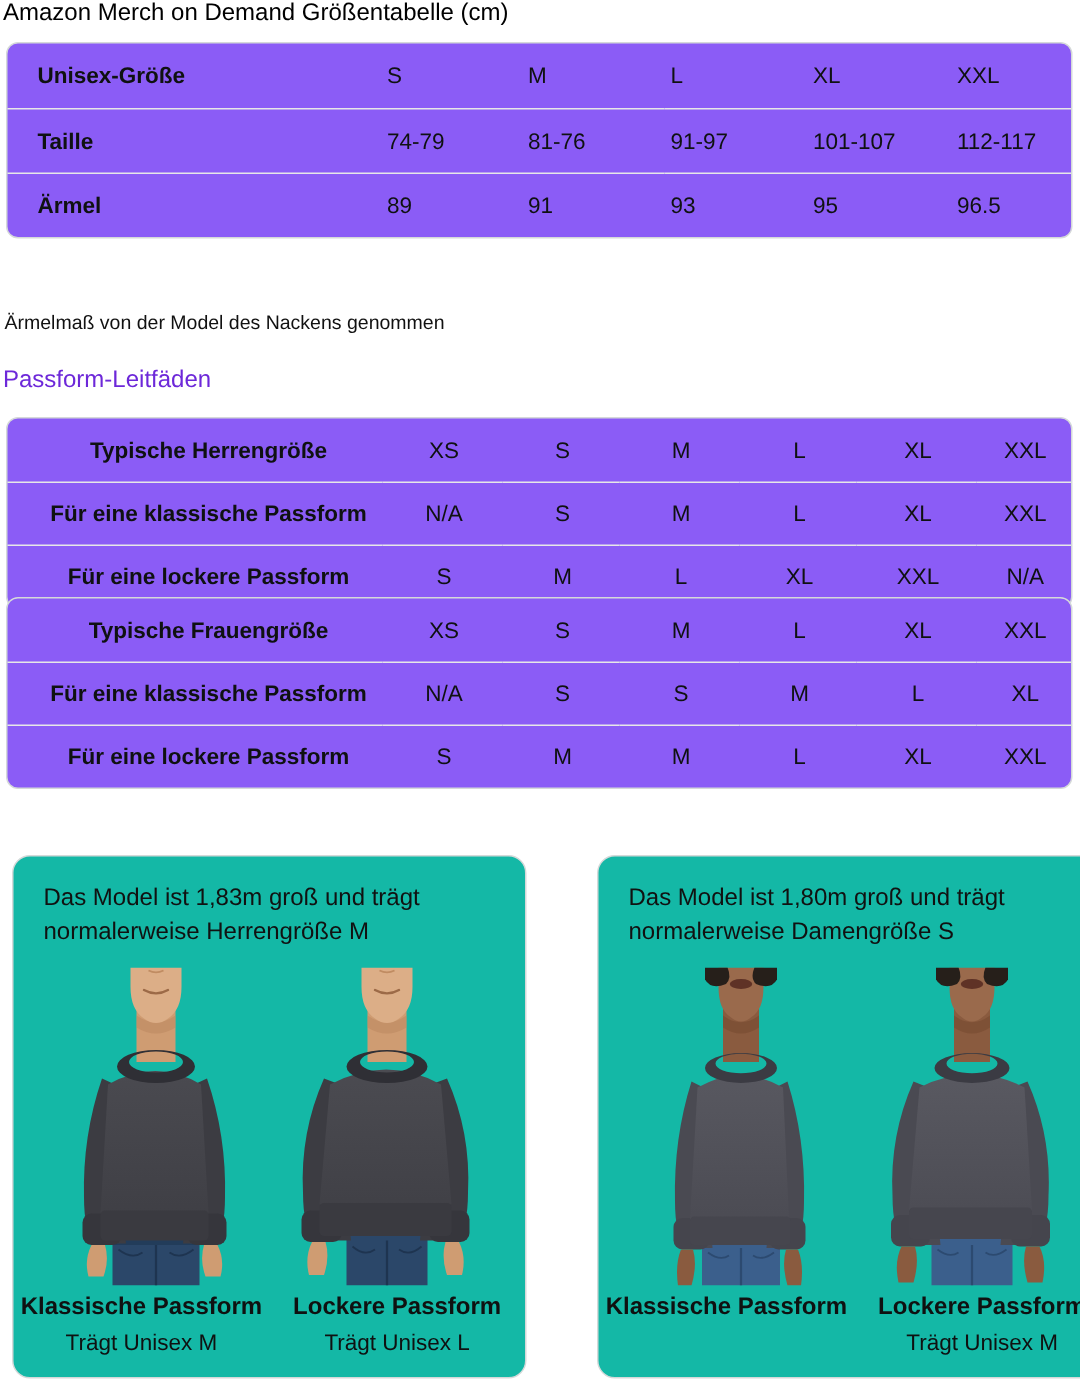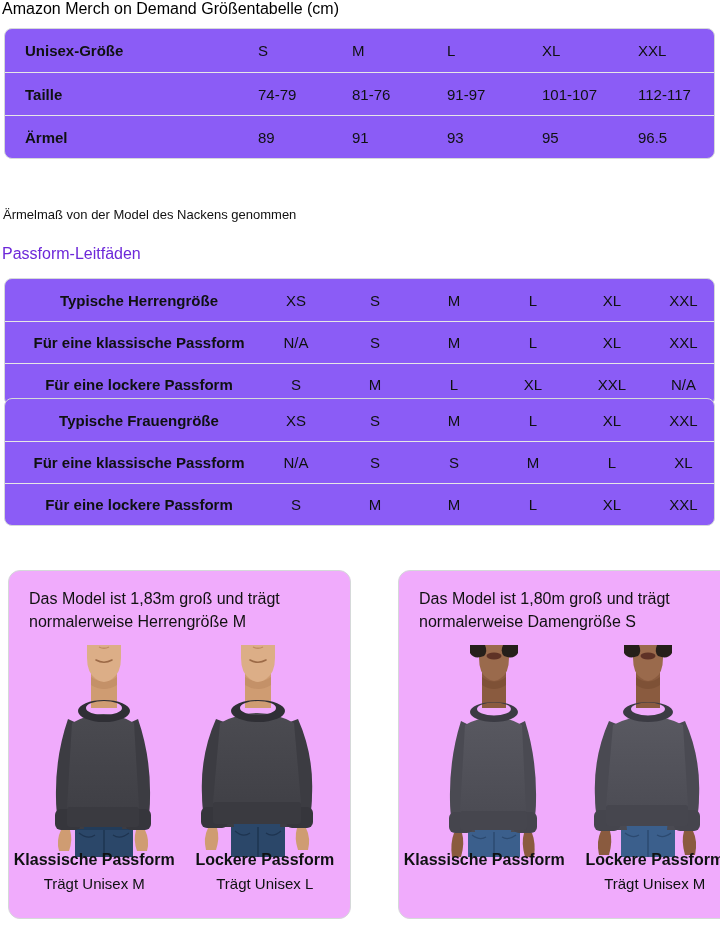--- a/index.html
+++ b/index.html
@@ -23,31 +23,31 @@
 
   #size-table { top:28px; }
   #fit-table-men { top:278px; }
   #fit-table-women { top:398px; }
 
   .note-text { position:absolute; top:207px; left:3px; font-size:13px; color:#111; }
   .section-heading { position:absolute; top:245px; left:2px; font-size:16px; font-weight:400; color:#6d28d9; }
 
   .model-card {
     position:absolute; top:570px; width:343px; height:349px;
-    border:1px solid #d5d9d9; border-radius:12px; background:#f0abfc;
+    border:1px solid #d5d9d9; border-radius:12px; background:#14b8a6;
   }
   #card-men { left:8px; }
   #card-women { left:369px;margin-left:29px; }
 
   .card-desc { margin:16px 20px 0 20px; font-size:16px; line-height:23px; color:#111; }
 
   .models-row { position:absolute; top:74px; left:0; right:0; display:flex; justify-content:center; gap:4px; }
   .model-svg { width:150px; height:212px; display:block; }
 
-  .captions-row { position:absolute; top:280px; left:0; right:0; display:flex; }
+  .captions-row { position:absolute; top:292px; left:0; right:0; display:flex; }
   .caption { flex:1; text-align:center; }
   .caption .fit { font-weight:bold; font-size:16px; }
   .caption .size { font-size:15px; margin-top:6px; }
 </style>
 </head>
 <body>
 
 <div id="page">
 
   <div class="page-title">Amazon Merch on Demand Größentabelle (cm)</div>

